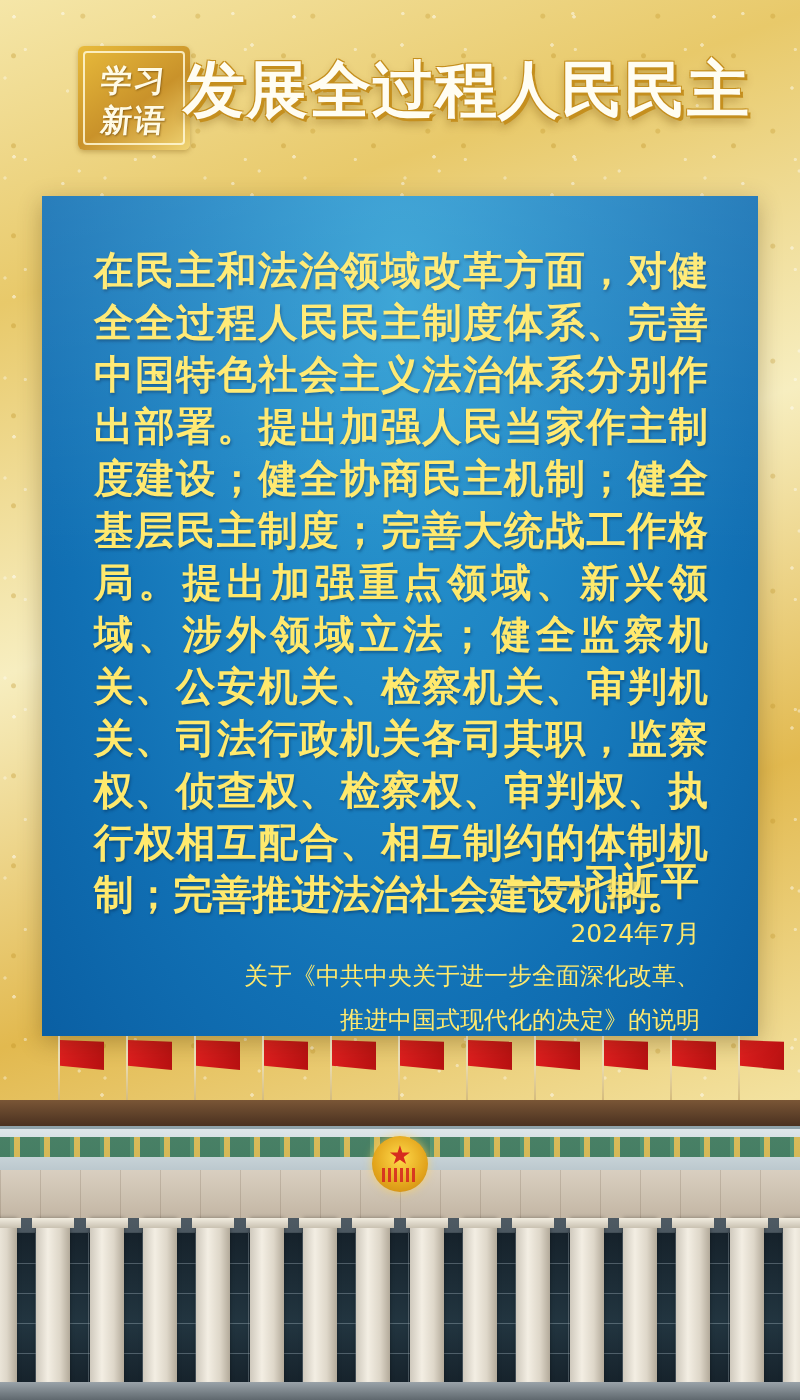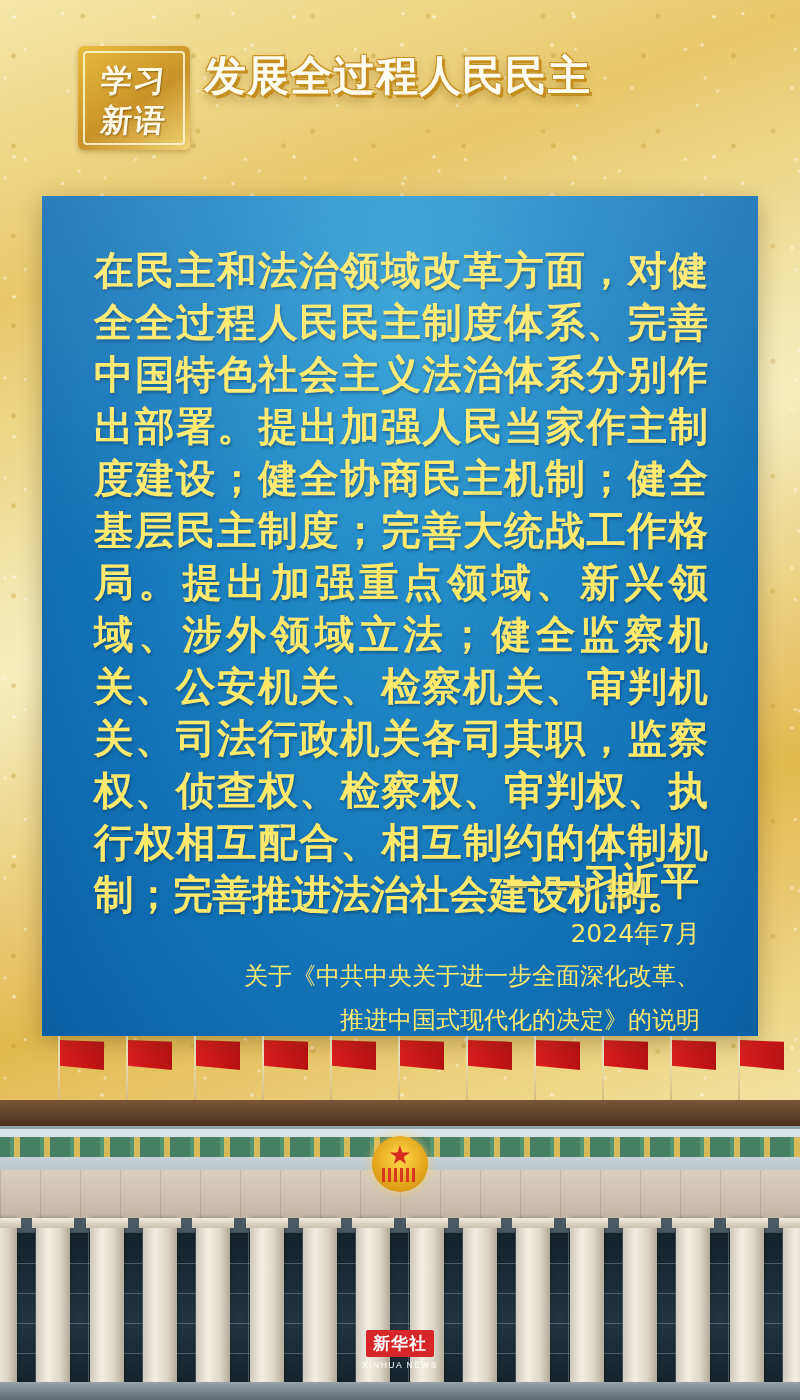--- a/index.html
+++ b/index.html
@@ -74,23 +74,23 @@
     font-weight: bold;
     letter-spacing: 2px;
     text-shadow: 1px 1px 2px rgba(110,70,10,0.7);
     font-family: "DejaVu Serif", "Liberation Serif", serif;
   }
   .seal-line.l1 { top: 14px; font-size: 31px; transform: skewX(-6deg); }
   .seal-line.l2 { top: 54px; font-size: 31px; transform: skewX(-6deg); }
 
   .headline {
     position: absolute;
-    left: 204px;
+    left: 183px;
     top: 48px;
-    font-size: 42px;
+    font-size: 62px;
     font-weight: bold;
     letter-spacing: 1px;
     color: #fffdf2;
     font-family: "DejaVu Sans", "Liberation Sans", sans-serif;
     text-shadow:
       3px 3px 0 #c58f1e,
       -1px -1px 0 #c58f1e,
       1px -1px 0 #c58f1e,
       -1px 1px 0 #c58f1e,
       0 6px 10px rgba(120,80,10,0.45);
@@ -545,17 +545,13 @@
         <div class="column" style="left: 516.333px;"></div>
         <div class="column" style="left: 569.667px;"></div>
         <div class="column" style="left: 623px;"></div>
         <div class="column" style="left: 676.333px;"></div>
         <div class="column" style="left: 729.667px;"></div>
         <div class="column" style="left: 783px;"></div>
       </div>
     <div class="base"></div>
   </div>
 
-  <div class="logo">
-    <div class="mark">新华社</div>
-    <div class="sub">XINHUA NEWS</div>
-  </div>
 </div>
 
 </body></html>

